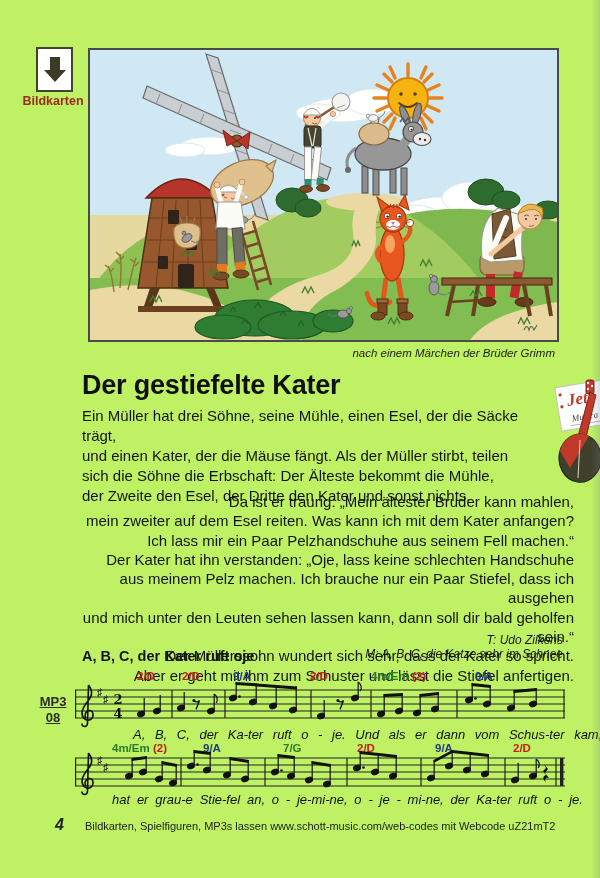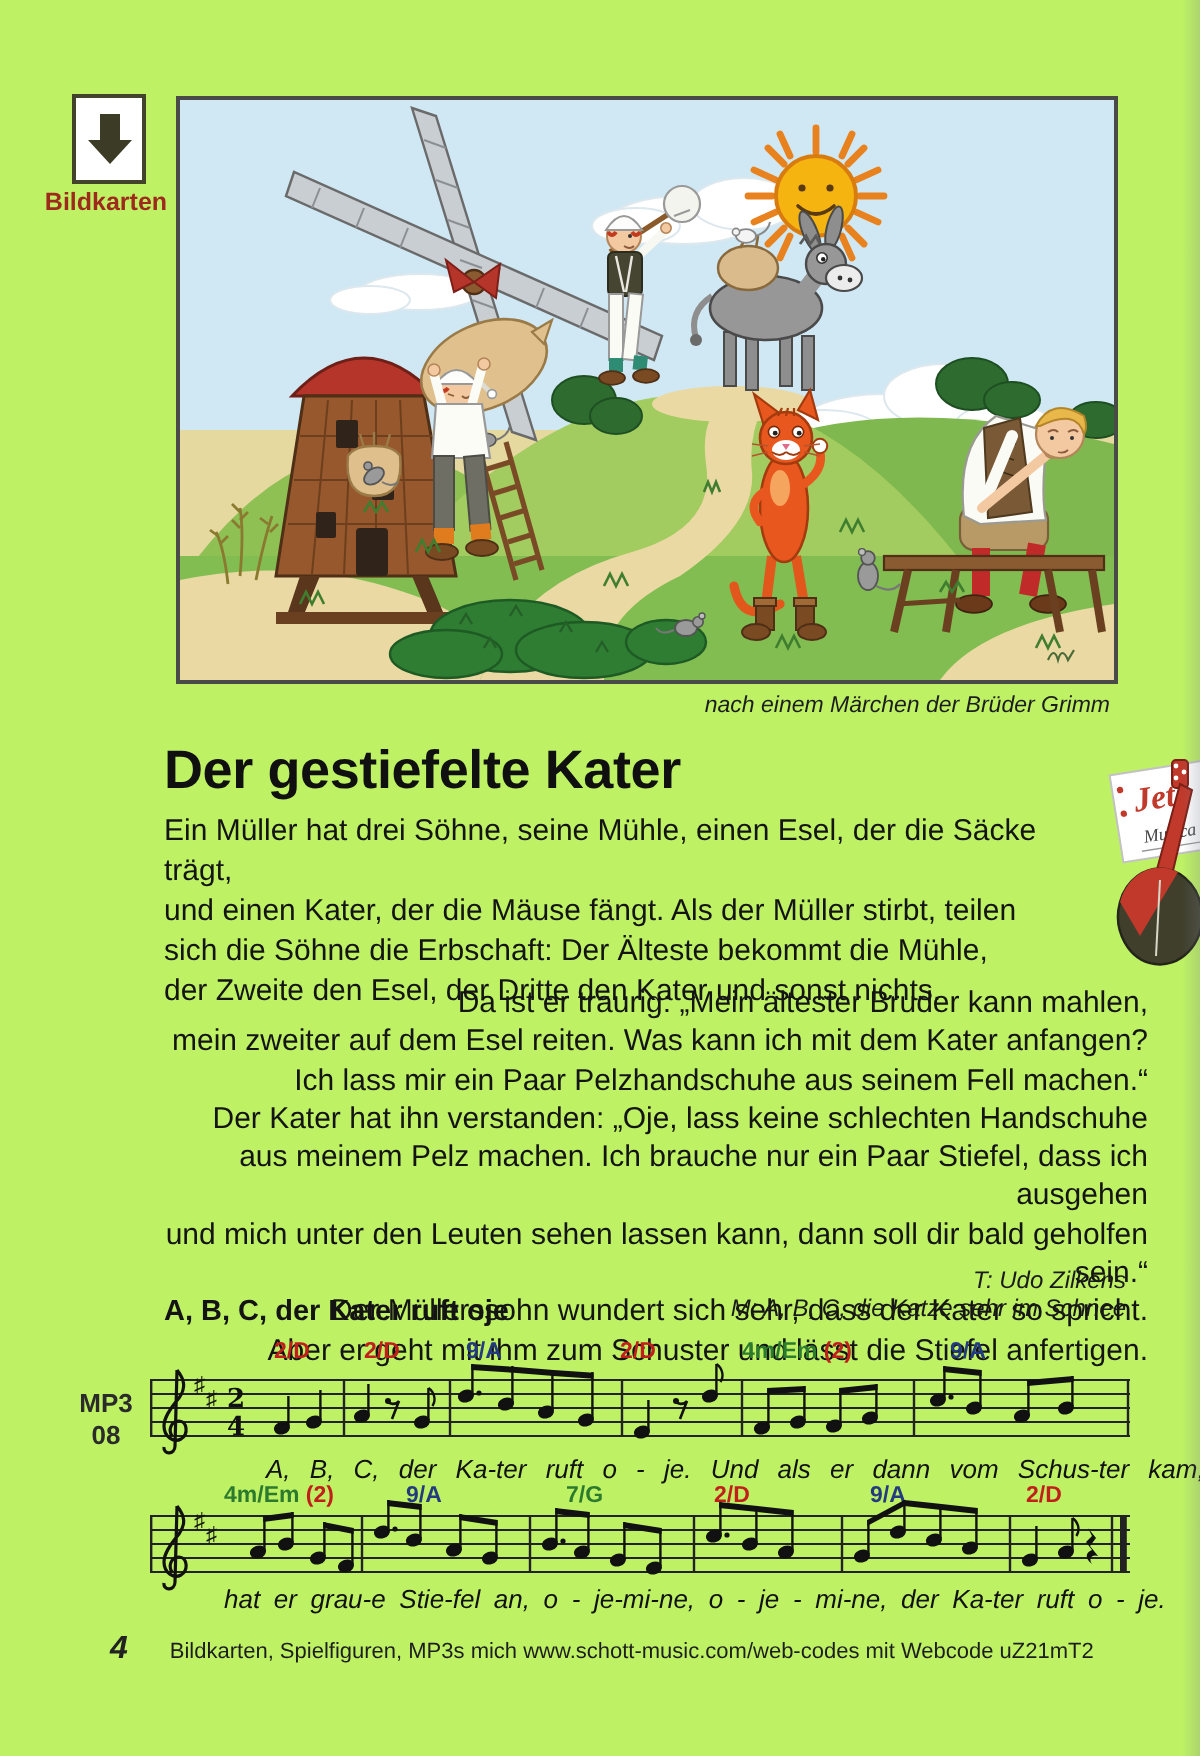--- a/index.html
+++ b/index.html
@@ -29,21 +29,21 @@
   .sticker { position:absolute; right:0; top:378px; width:50px; height:118px; overflow:hidden; }
 
   .title { position:absolute; left:82px; top:370px; font-size:27px; font-weight:bold; letter-spacing:-0.2px; color:#101010; }
 
   .p1 { position:absolute; left:82px; top:406px; width:470px; font-size:15px; line-height:20px; white-space:pre-line; }
   .p2 { position:absolute; left:70px; top:492px; width:493px; font-size:15px; line-height:19.3px; text-align:right; white-space:pre-line;margin-left:11px; }
 
   .song-title { position:absolute; left:82px; top:648px; font-size:14.5px; font-weight:bold; }
   .credits { position:absolute; right:37px; top:634px; text-align:right; font-style:italic; font-size:12px; line-height:13.5px; color:#1a1a1a; }
 
-  .mp3 { position:absolute; left:34px; top:694px; width:38px; text-align:center; font-weight:bold; font-size:13px; line-height:16px; color:#2b2b2b; }
+  .mp3 { position:absolute; left:34px; top:694px; width:38px; text-align:center; font-weight:bold; font-size:13px; line-height:16px; color:#2b2b2b;text-decoration:underline; }
 
   .staff-block { position:absolute; left:75px; width:530px; height:70px; }
   #staff-block-1 { top:670px; }
   #staff-block-2 { top:742px; }
   .chord-row { position:absolute; left:0; top:0; width:100%; height:14px; }
   .chord { position:absolute; top:0; font-size:11.5px; font-weight:bold; white-space:nowrap; }
   .staff-svg { position:absolute; left:0; width:490px; height:52px; }
   #staff-svg-1 { top:10px; }
   #staff-svg-2 { top:6px; }
   .lyrics { position:absolute; font-style:italic; font-size:13px; color:#111; white-space:nowrap; }
@@ -588,16 +588,16 @@
           <line x1="461.2" y1="27" x2="461.2" y2="11" stroke-width="1.2"></line>
           <path d="M461.2,11 c3,2 4,6 2,9" fill="none" stroke-width="1.2"></path>
         <path d="M469,16 L473,21 L470,25 L474,30 C471,29 469,31 471,34 C467,31 468,28 471,27 L468,23 L471,20 Z" stroke="none"></path>
       </g>
     </svg>
   </div>
   <div class="lyrics" id="lyrics-2">hat er grau-e Stie-fel an, o - je-mi-ne, o - je - mi-ne, der Ka-ter ruft o - je.</div>
 
   <div class="footer">
     <span class="footer-num">4</span>
-    <span class="footer-text">Bildkarten, Spielfiguren, MP3s mich www.schott-music.com/web-codes mit Webcode uZ21mT2</span>
+    <span class="footer-text">Bildkarten, Spielfiguren, MP3s lassen www.schott-music.com/web-codes mit Webcode uZ21mT2</span>
   </div>
 
 </div>
 
 </body></html>

